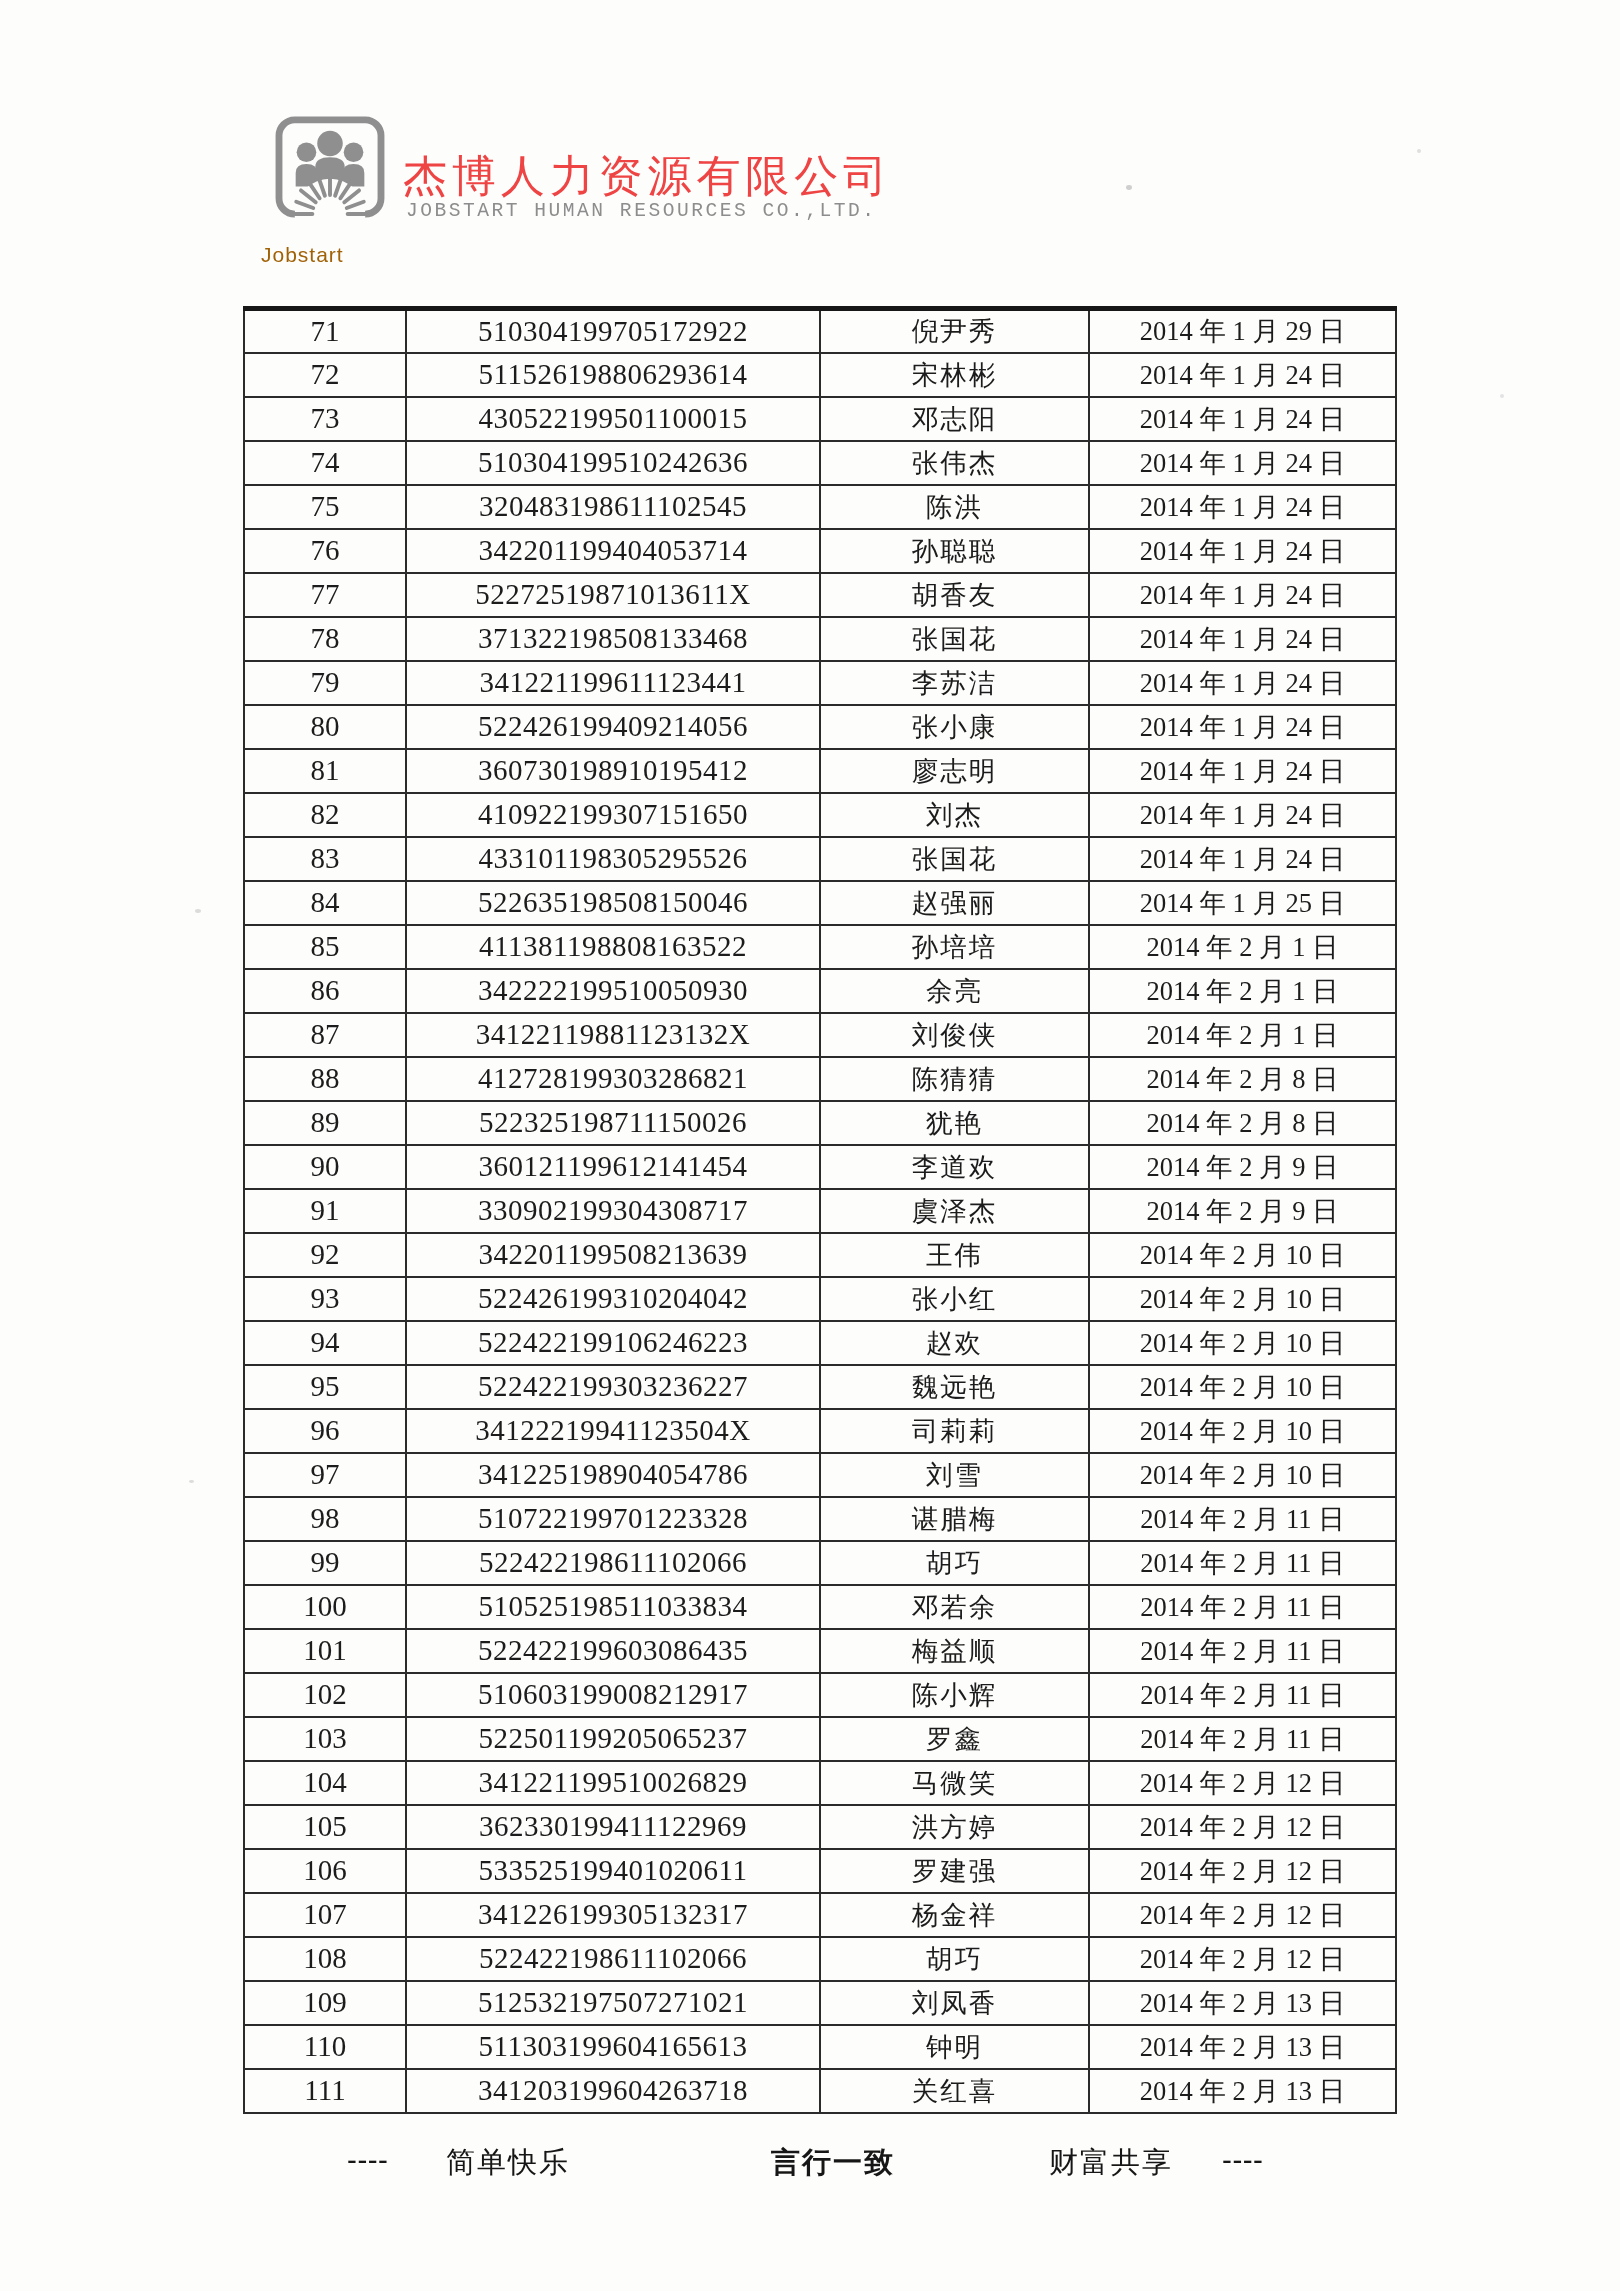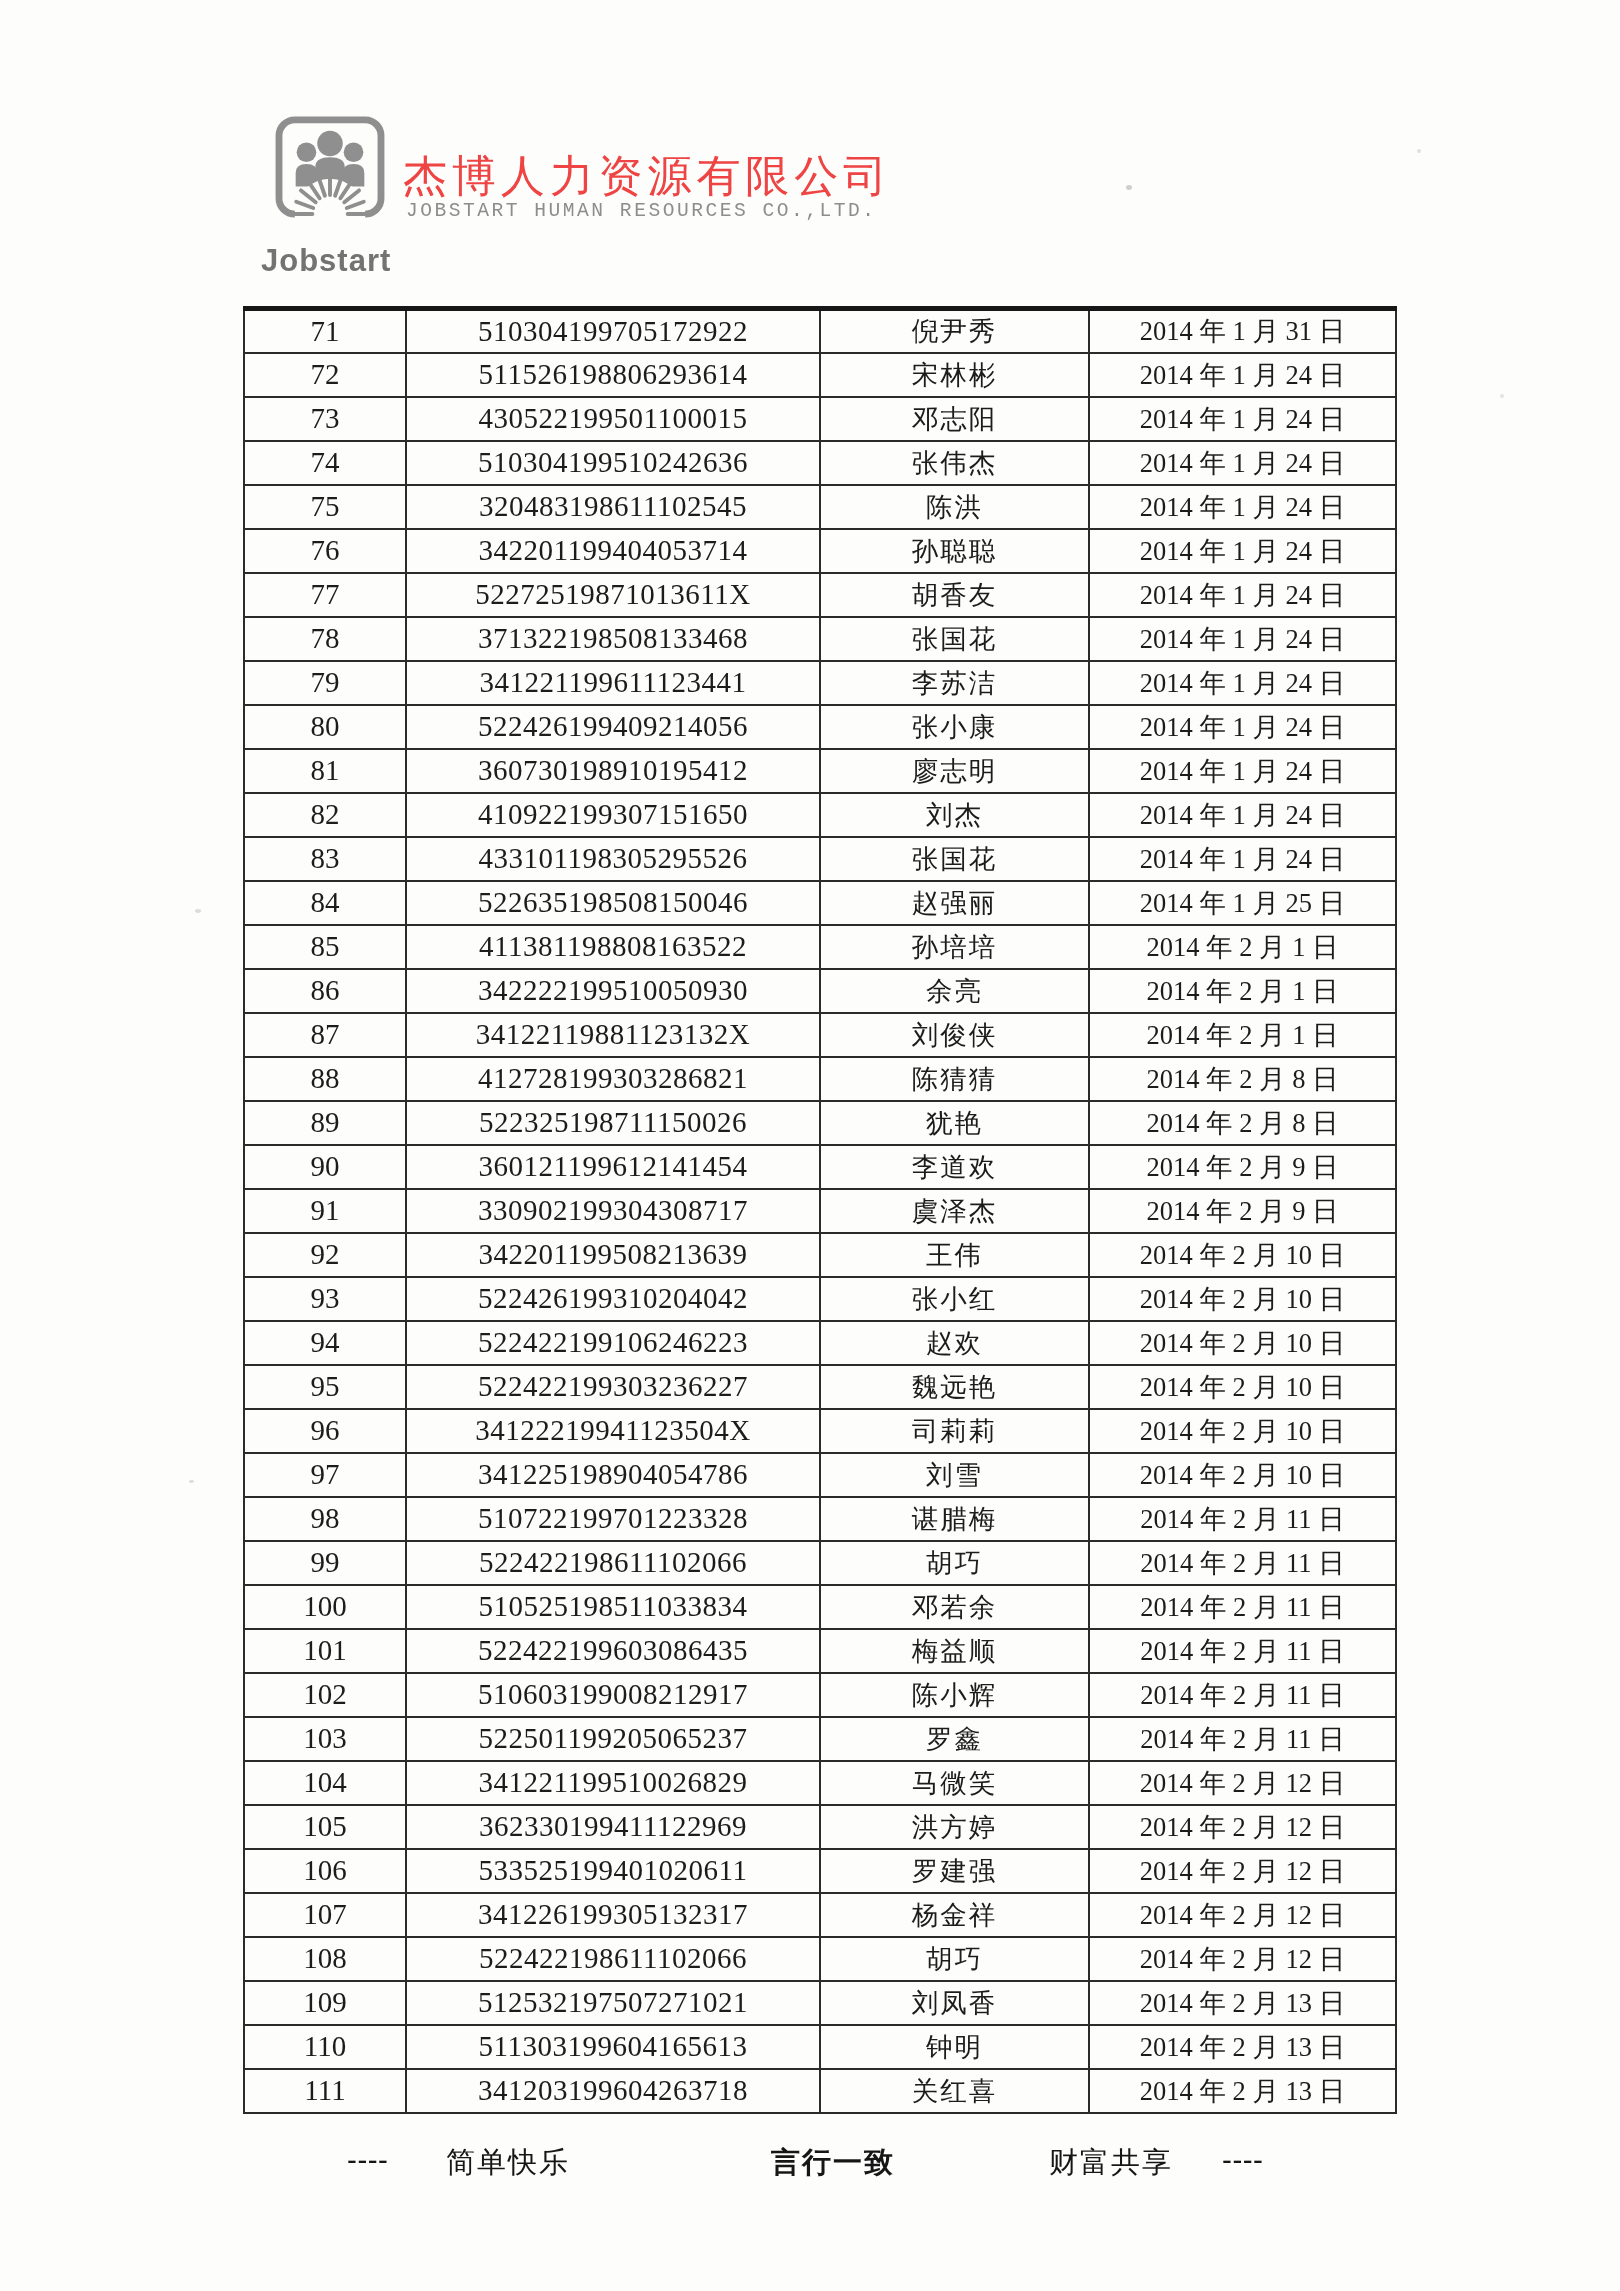--- a/index.html
+++ b/index.html
@@ -12,21 +12,21 @@
     overflow: hidden;
     font-family: "Liberation Serif", "DejaVu Serif", serif;
     color: #1c1c1c;
   }
 
   
   .logo-box { position: absolute; left: 274px; top: 116px; width: 112px; height: 102px; }
   .logo-word {
     position: absolute; left: 261px; top: 243px; width: 137px;
     font-family: "Liberation Sans", "DejaVu Sans", sans-serif;
-    font-weight: bold; font-size: 31px; color: #737373; letter-spacing: 1px;
+    font-weight: normal; font-size: 21px; color: #a16207; letter-spacing: 1px;
   }
   .company-cn {
     position: absolute; left: 403px; top: 147px;
     font-family: "Liberation Sans", "DejaVu Sans", sans-serif;
     font-size: 44px; color: #ef4444; letter-spacing: 4.9px; white-space: nowrap;
   }
   .company-en {
     position: absolute; left: 406px; top: 200px;
     font-family: Liberation Mono, monospace;
     font-size: 19.6px; color: #8d8d8d; letter-spacing: 2.5px; white-space: nowrap;
@@ -114,21 +114,21 @@
       <col style="width:162px">
       <col style="width:414px">
       <col style="width:269px">
       <col style="width:307px">
     </colgroup>
     <tbody>
         <tr>
           <td class="c-no">71</td>
           <td class="c-id">510304199705172922</td>
           <td class="c-name">倪尹秀</td>
-          <td class="c-date">2014 年 1 月 31 日</td>
+          <td class="c-date">2014 年 1 月 29 日</td>
         </tr>
         <tr>
           <td class="c-no">72</td>
           <td class="c-id">511526198806293614</td>
           <td class="c-name">宋林彬</td>
           <td class="c-date">2014 年 1 月 24 日</td>
         </tr>
         <tr>
           <td class="c-no">73</td>
           <td class="c-id">430522199501100015</td>

